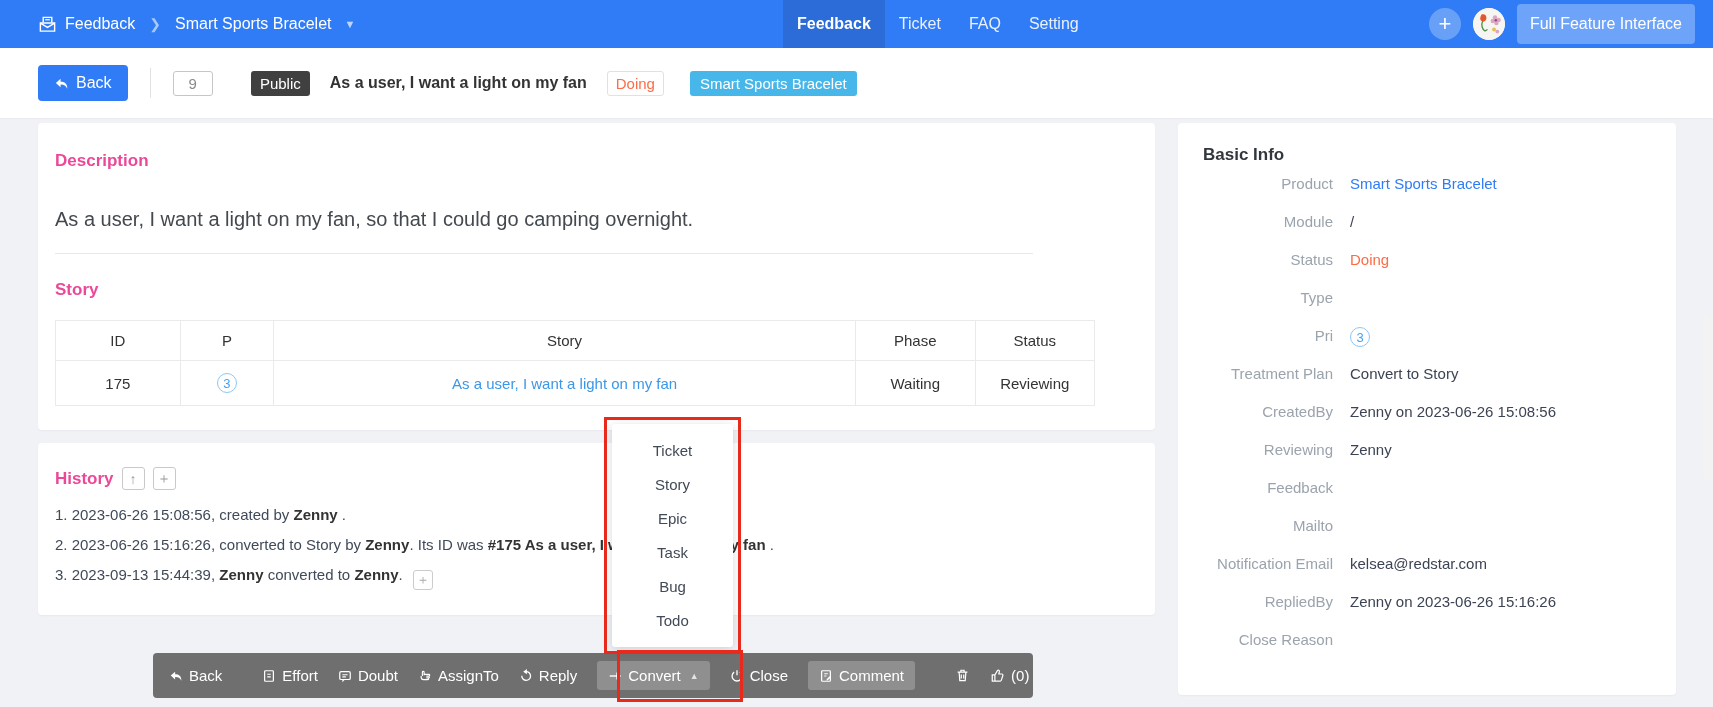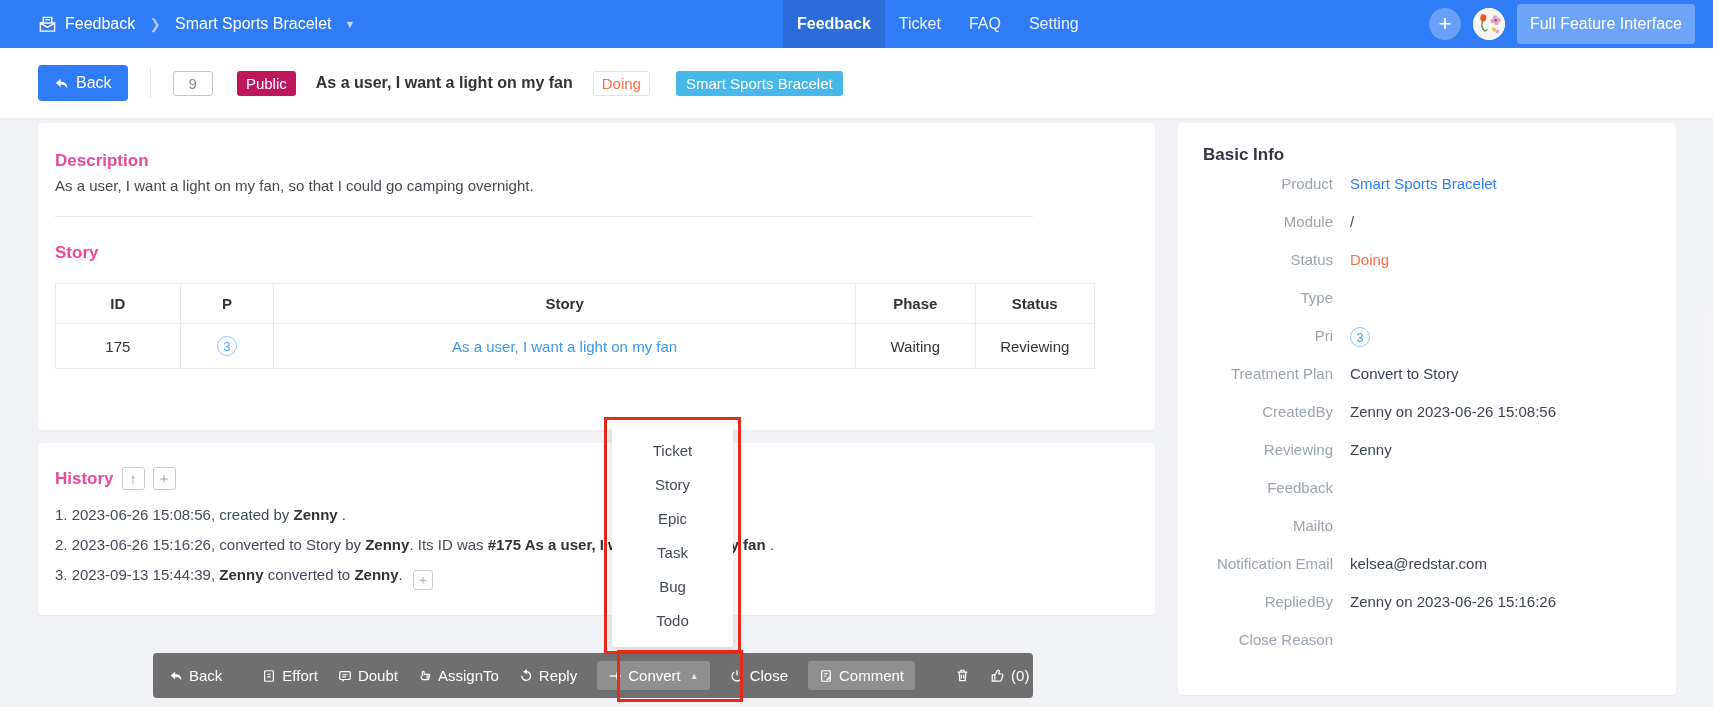--- a/index.html
+++ b/index.html
@@ -20,39 +20,39 @@
   .tb-right { position:absolute; right:18px; top:0; height:48px; display:flex; align-items:center; gap:12px; }
   .plus-btn { width:32px; height:32px; border-radius:50%; background:rgba(255,255,255,0.28); display:flex; align-items:center; justify-content:center; font-size:22px; font-weight:300; color:#fff; cursor:pointer; line-height:1; }
   .avatar { width:32px; height:32px; border-radius:50%; overflow:hidden; background:#f7f5f1; cursor:pointer; }
   .fullfeature-btn { height:40px; padding:0 13px; border:none; border-radius:4px; background:rgba(255,255,255,0.3); color:#fff; font-size:16px; font-family:inherit; cursor:pointer; }
 
   
   .titlebar { position:absolute; left:0; top:48px; width:1713px; height:70px; background:#fff; display:flex; align-items:center; padding-left:38px; gap:14px; box-shadow:0 1px 2px rgba(0,0,0,0.03); }
   .back-btn { background:#2f7cf6; color:#fff; border:none; border-radius:4px; height:36px; padding:0 16px; font-size:16px; font-family:inherit; display:flex; align-items:center; gap:7px; cursor:pointer; }
   .tb-divider { width:1px; height:30px; background:#e2e2e2; margin:0 8px; }
   .id-badge { border:1px solid #c6c6c6; border-radius:3px; color:#8a8a8a; padding:3px 15px; font-size:15px; background:#fff; }
-  .vis-badge { background:#be185d; color:#fff; border-radius:3px; padding:4px 9px; font-size:15px; margin-left:10px; }
+  .vis-badge { background:#404040; color:#fff; border-radius:3px; padding:4px 9px; font-size:15px; margin-left:24px; }
   .fb-title { font-size:16px; font-weight:700; color:#333; margin:0 6px; }
   .status-badge { border:1px solid #efdcd2; color:#fb6c47; border-radius:3px; padding:3px 8px; font-size:15px; background:#fff; }
   .prod-badge { background:#47b7ea; color:#fff; border-radius:3px; padding:4px 10px; font-size:15px; margin-left:12px; }
 
   
   .card { position:absolute; background:#fff; border-radius:4px; box-shadow:0 1px 2px rgba(0,0,0,0.04); }
   .card-main { left:38px; top:123px; width:1117px; height:307px; padding:28px 24px 0 17px; }
   .card-history { left:38px; top:443px; width:1117px; height:172px; padding:24px 24px 0 17px; }
   .card-side { left:1178px; top:123px; width:498px; height:572px; padding:22px 20px 0 10px; }
 
   .sec-heading { font-size:17px; font-weight:700; color:#ec4899; }
-  .desc-text { margin-top:6px; font-size:15px; color:#43494f; }
+  .desc-text { margin-top:37px; font-size:20px; color:#43494f; }
   .hr { border:none; border-top:1px solid #e7e7e7; margin:22px 0 26px 0; width:978px; }
 
   
   table.story { border-collapse:collapse; margin-top:20px; width:1040px; font-size:15px; }
   table.story th, table.story td { border:1px solid #eaeaea; text-align:center; color:#333; }
-  table.story th { font-weight:700; padding:11px 6px; }
+  table.story th { font-weight:400; padding:11px 6px; }
   table.story td { padding:12px 6px; }
   td.story-cell { text-align:left; padding-left:25px; }
   a.story-link { color:#3b97e8; text-decoration:none; cursor:pointer; }
   .pri-circle { display:inline-flex; width:20px; height:20px; border:1px solid #8ec6f7; border-radius:50%; color:#4aa0f0; font-size:13px; align-items:center; justify-content:center; }
 
   
   .hist-head { display:flex; align-items:center; gap:8px; }
   .mini-box { width:23px; height:23px; border:1px solid #c9c9c9; border-radius:3px; color:#9b9b9b; font-size:14px; display:inline-flex; align-items:center; justify-content:center; cursor:pointer; background:#fff; }
   .hist-list { margin-top:16px; }
   .hist-entry { font-size:15px; color:#404a59; margin-bottom:13px; }

